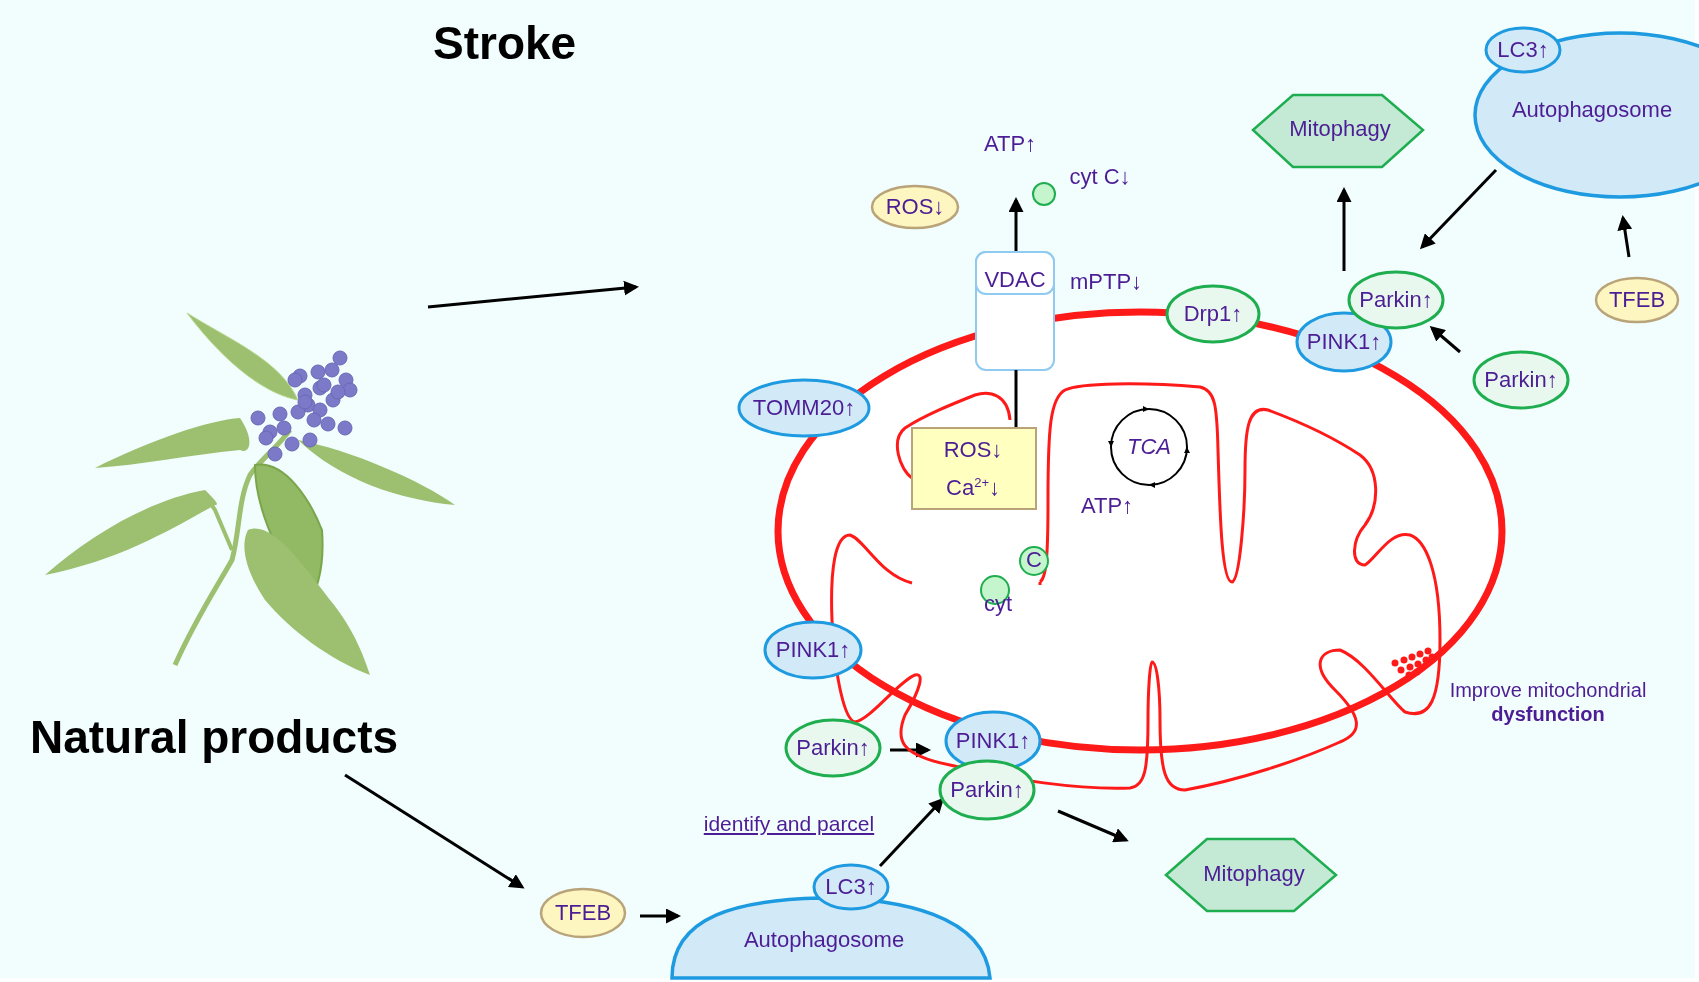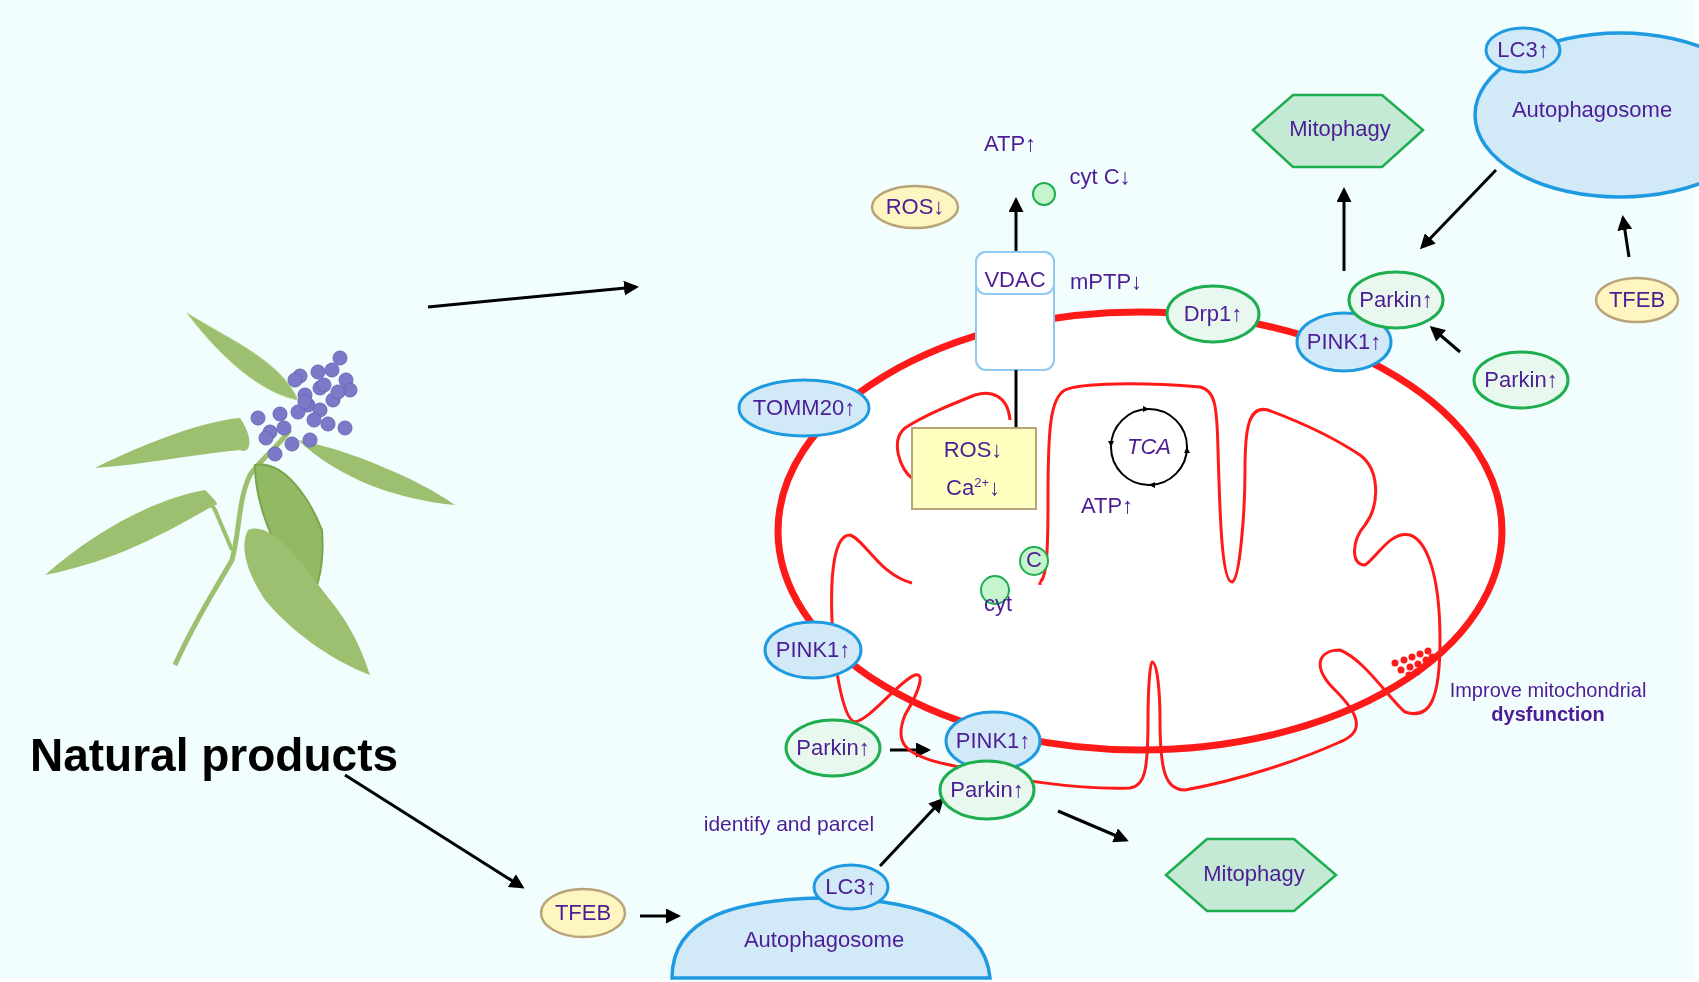--- a/index.html
+++ b/index.html
@@ -2,21 +2,21 @@
 <html><head>
 <meta charset="utf-8">
 <style>
   html, body { margin:0; padding:0; }
   body { width:1699px; height:982px; background:#ffffff; position:relative; overflow:hidden; font-family:"Liberation Sans", sans-serif; }
   #canvas { position:absolute; left:0; top:0; width:1695px; height:978px; background:#f2fdfd; }
   svg { position:absolute; left:0; top:0; }
   .lbl { position:absolute; color:#4c1d95; white-space:nowrap; font-family:"Liberation Sans", sans-serif; transform:translate(-50%,-50%); }
   .title { font-weight:bold; color:#000; transform:none; }
   .t22 { font-size:22px; }
-  .t21 { font-size:21px; }
+  .t21 { font-size:21px;text-decoration:underline; }
   .t20 { font-size:20px; }
 </style>
 </head>
 <body>
 
 <div id="canvas">
 
 <svg width="1699" height="982" viewBox="0 0 1699 982">
   <defs>
     <marker id="ah" viewBox="0 0 10 10" refX="8" refY="5" markerWidth="5" markerHeight="5" orient="auto-start-reverse">
@@ -140,21 +140,22 @@
   <polygon points="1166,875 1207,839 1294,839 1336,875 1294,911 1207,911" fill="#c4ead6" stroke="#1fae4f" stroke-width="2.5"></polygon>
 
   <ellipse cx="833" cy="748" rx="47" ry="28" fill="#e8f8ee" stroke="#1fae4f" stroke-width="3"></ellipse>
   <ellipse cx="993" cy="741" rx="47" ry="29" fill="#d2e9f7" stroke="#1e9be0" stroke-width="3"></ellipse>
   <ellipse cx="987" cy="790" rx="47" ry="29" fill="#e8f8ee" stroke="#1fae4f" stroke-width="3"></ellipse>
   <ellipse cx="583" cy="913" rx="42" ry="24" fill="#fdf6c0" stroke="#b9a47a" stroke-width="2.5"></ellipse>
   <path d="M672,978 C672,915 740,900 820,898 C900,898 985,915 990,978 Z" fill="#d2e9f7" stroke="#1e9be0" stroke-width="3.5"></path>
   <ellipse cx="851" cy="887" rx="37" ry="22" fill="#d2e9f7" stroke="#1e9be0" stroke-width="3"></ellipse>
 </svg>
 
-<div class="lbl title" style="left:30px; top:728px; font-size:46px;">Natural products</div>
+<div class="lbl title" style="left:433px; top:16px; font-size:46px;">Stroke</div>
+<div class="lbl title" style="left:30px; top:710px; font-size:46px;">Natural products</div>
 
 <div class="lbl t22" style="left:1010px; top:144px;">ATP↑</div>
 <div class="lbl t22" style="left:1100px; top:177px;">cyt C↓</div>
 <div class="lbl t22" style="left:915px; top:207px;">ROS↓</div>
 
 <div class="lbl t22" style="left:1015px; top:280px;">VDAC</div>
 <div class="lbl t22" style="left:1106px; top:282px;">mPTP↓</div>
 <div class="lbl t22" style="left:1213px; top:314px;">Drp1↑</div>
 <div class="lbl t22" style="left:804px; top:408px;">TOMM20↑</div>
 <div class="lbl t22" style="left:813px; top:650px;">PINK1↑</div>

